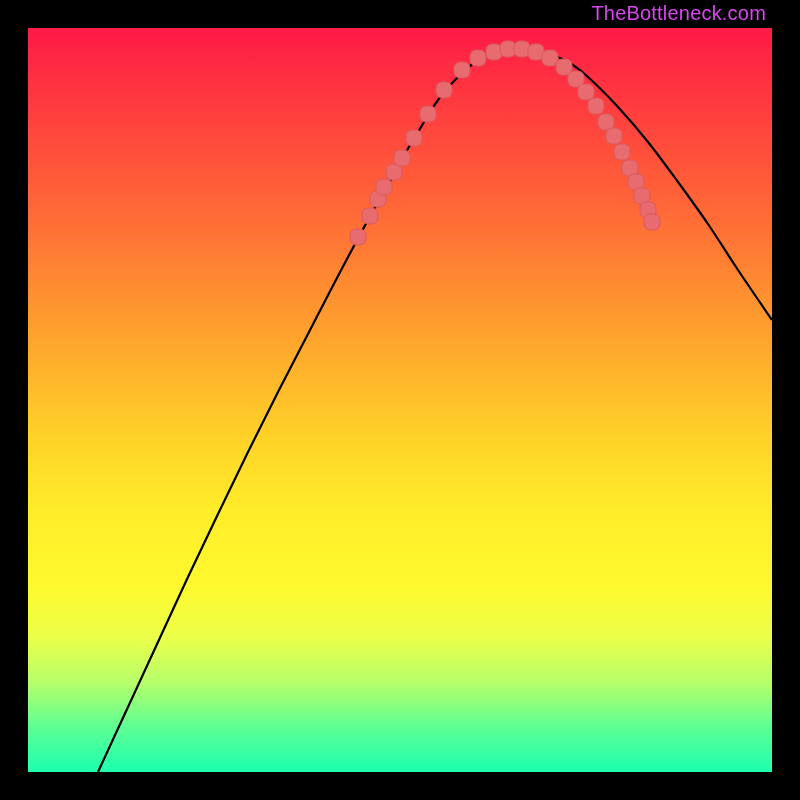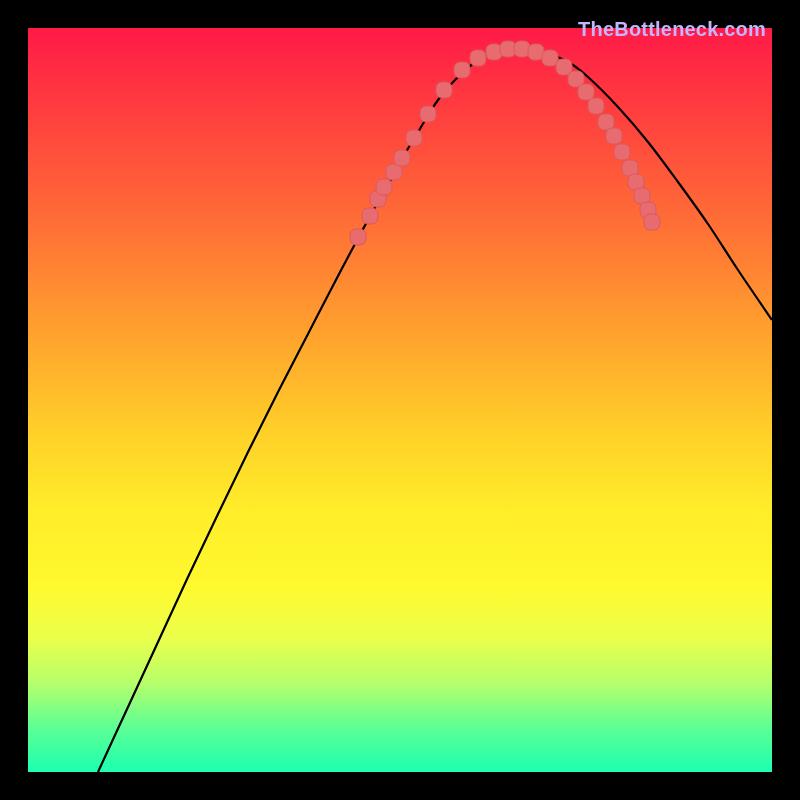--- a/index.html
+++ b/index.html
@@ -35,25 +35,25 @@
       #ffed2a 65%,
       #fff92e 75%,
       #eaff4a 82%,
       #b6ff6a 88%,
       #5dff94 94%,
       #1dffb0 100%
     );
   }
   .watermark {
     position: absolute;
-    top: 18px;
+    top: 2px;
     right: 34px;
-    color: #c4b5fd;
+    color: #d946ef;
     font-size: 20px;
-    font-weight: 700;
+    font-weight: 400;
     letter-spacing: 0.2px;
     user-select: none;
   }
   svg {
     position: absolute;
     top: 0;
     left: 0;
   }
 </style>
 </head>

